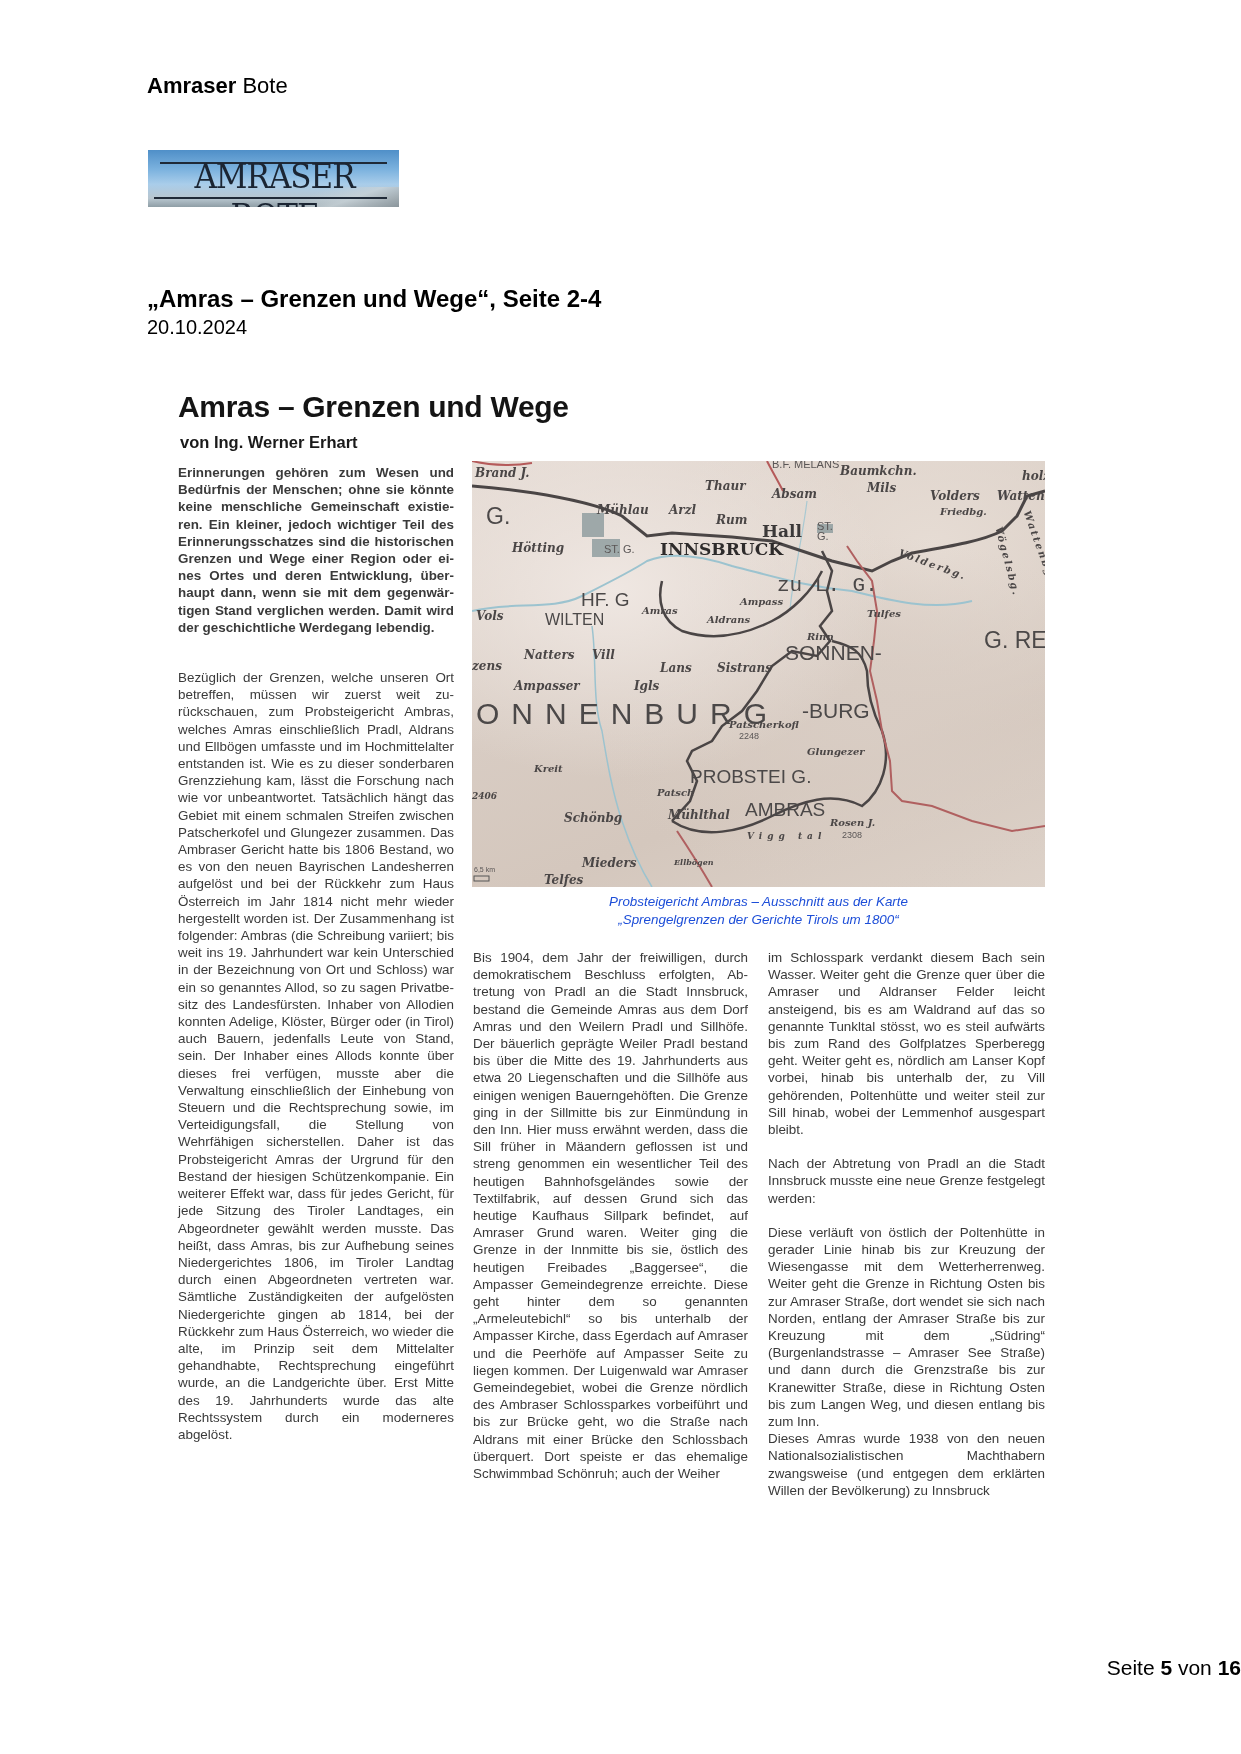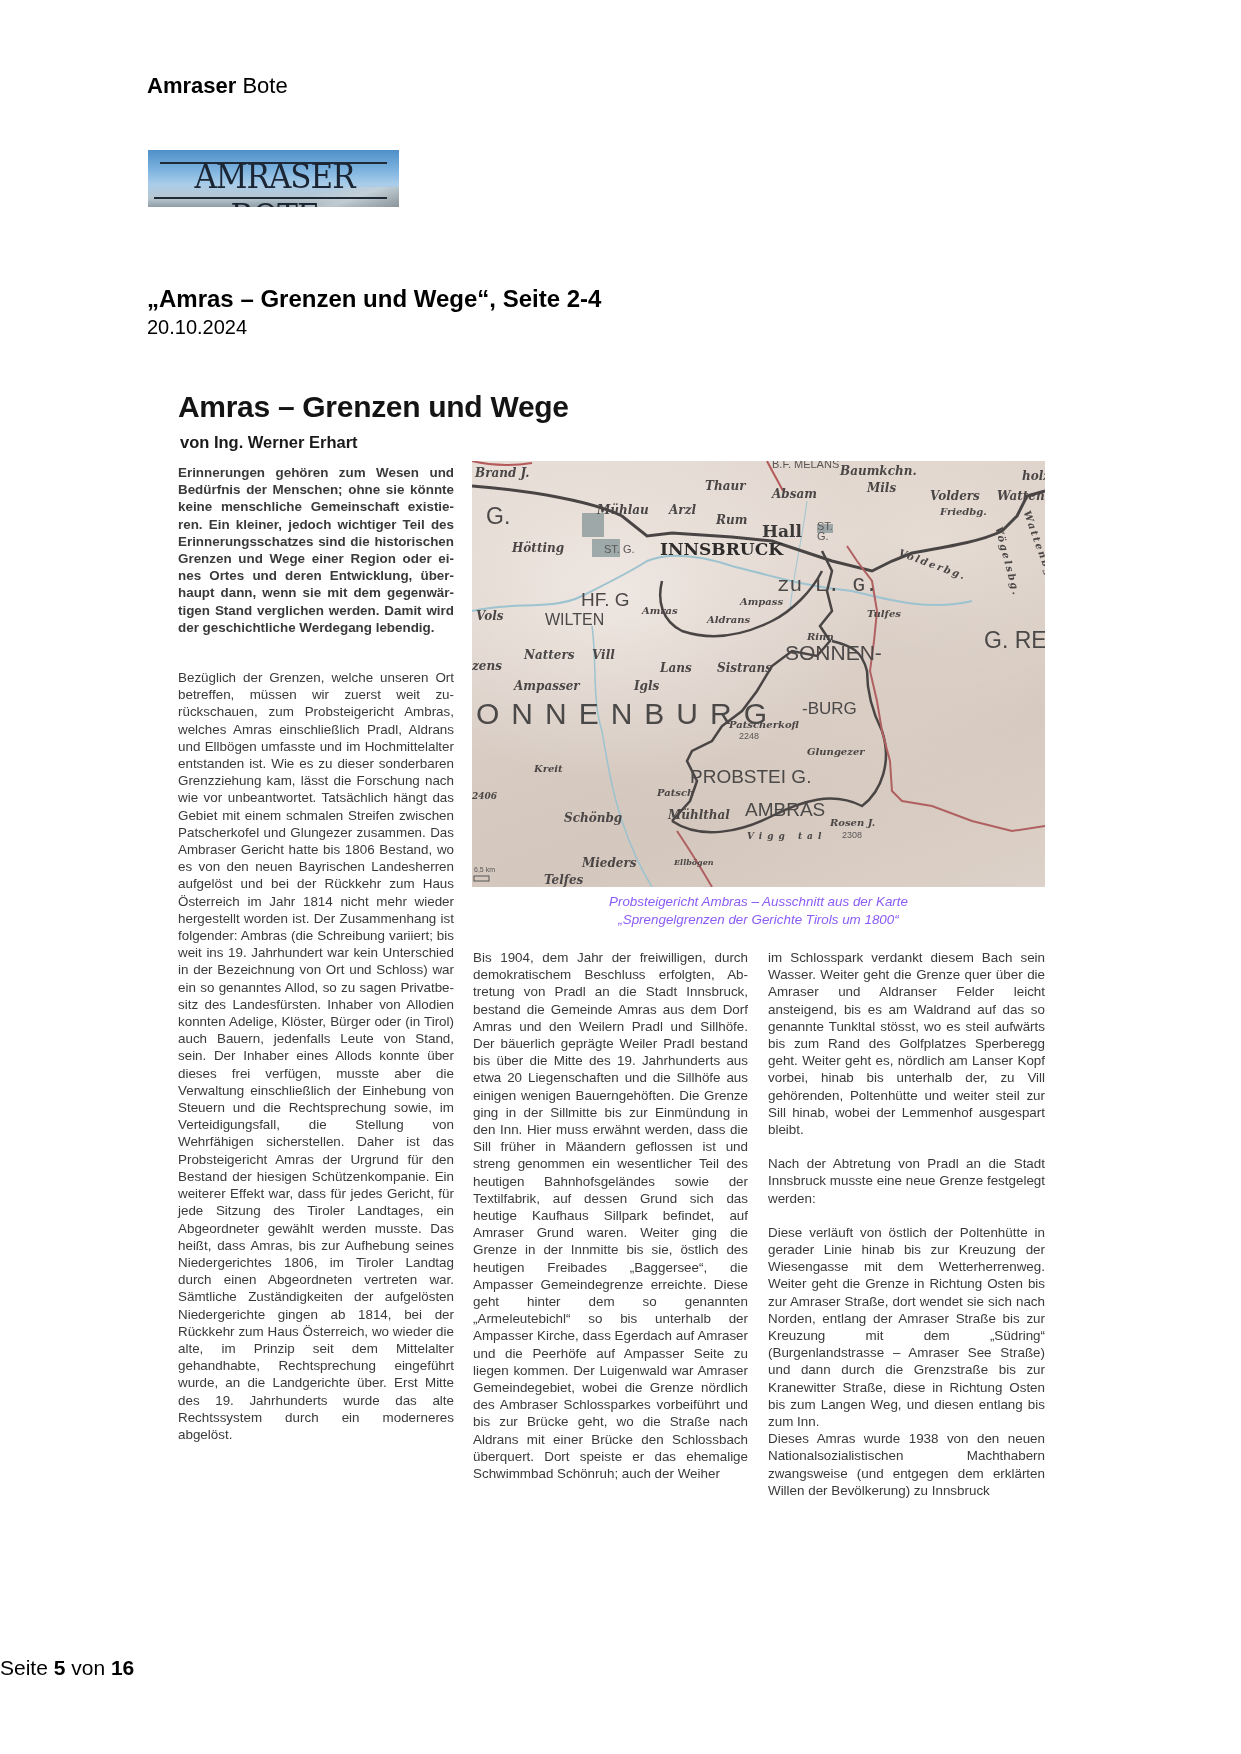--- a/index.html
+++ b/index.html
@@ -38,23 +38,23 @@
       radial-gradient(ellipse at 80% 20%, #e6dcd4 0%, rgba(230,220,212,0) 40%),
       linear-gradient(160deg,#e5dbd4 0%,#d8ccc3 45%,#d4c7bd 70%,#ddd2c9 100%); }
   .map svg { position:absolute; left:0; top:0; }
   .mlbl { position:absolute; white-space:nowrap; color:#3b3838; }
   .mlbl.it { font-family:"DejaVu Serif", serif; font-style:italic; font-weight:bold; font-size:12px; color:#4a4646; }
   .mlbl.big { font-size:23px; color:#4b4848; }
   .mlbl.huge { font-size:30px; letter-spacing:12px; color:#4b4848; }
   .mlbl.med { font-size:19px; color:#4b4848; }
   .mlbl.sm { font-size:11px; color:#5a5656; }
 
-  .caption { position:absolute; left:472px; top:893px; width:573px; text-align:center; font-size:13.4px; line-height:17.5px; font-style:italic; color:#8b5cf6; }
+  .caption { position:absolute; left:472px; top:893px; width:573px; text-align:center; font-size:13.4px; line-height:17.5px; font-style:italic; color:#1d4ed8; }
 
-  .footer { position:absolute; left:0; width:1241px; top:1656px; text-align:left; font-size:21px; }
+  .footer { position:absolute; left:0; width:1241px; top:1656px; text-align:right; font-size:21px; }
   .footer b { font-weight:bold; }
 </style>
 </head>
 <body>
 
 <div class="hdr-title"><b>Amraser</b><span> Bote</span></div>
 
 <div class="logo">
   <div class="mount"></div>
   <div class="line-top"></div>
@@ -133,21 +133,21 @@
   <div class="mlbl big" style="left:313px;top:180px;font-size:21px;">SONNEN-</div>
   <div class="mlbl big" style="left:512px;top:166px;">G. RET</div>
   <div class="mlbl it" style="left:0px;top:198px;">zens</div>
   <div class="mlbl it" style="left:52px;top:187px;">Natters</div>
   <div class="mlbl it" style="left:120px;top:187px;">Vill</div>
   <div class="mlbl it" style="left:188px;top:200px;">Lans</div>
   <div class="mlbl it" style="left:245px;top:200px;">Sistrans</div>
   <div class="mlbl it" style="left:42px;top:218px;">Ampasser</div>
   <div class="mlbl it" style="left:162px;top:218px;">Igls</div>
   <div class="mlbl huge" style="left:4px;top:236px;">ONNENBURG</div>
-  <div class="mlbl big" style="left:330px;top:238px;font-size:17px;">-BURG</div>
+  <div class="mlbl big" style="left:330px;top:238px;font-size:21px;">-BURG</div>
   <div class="mlbl it" style="left:257px;top:258px;font-size:10px;">Patscherkofl</div>
   <div class="mlbl sm" style="left:267px;top:270px;font-size:9px;">2248</div>
   <div class="mlbl it" style="left:335px;top:285px;font-size:10px;">Glungezer</div>
   <div class="mlbl it" style="left:62px;top:302px;font-size:10px;">Kreit</div>
   <div class="mlbl it" style="left:185px;top:302px;font-size:10px;margin-top:24px;">Patsch</div>
   <div class="mlbl med" style="left:218px;top:305px;">PROBSTEI G.</div>
   <div class="mlbl it" style="left:0px;top:330px;font-size:9px;">2406</div>
   <div class="mlbl it" style="left:92px;top:350px;">Schönbg</div>
   <div class="mlbl it" style="left:196px;top:347px;">Mühlthal</div>
   <div class="mlbl med" style="left:273px;top:338px;">AMBRAS</div>

